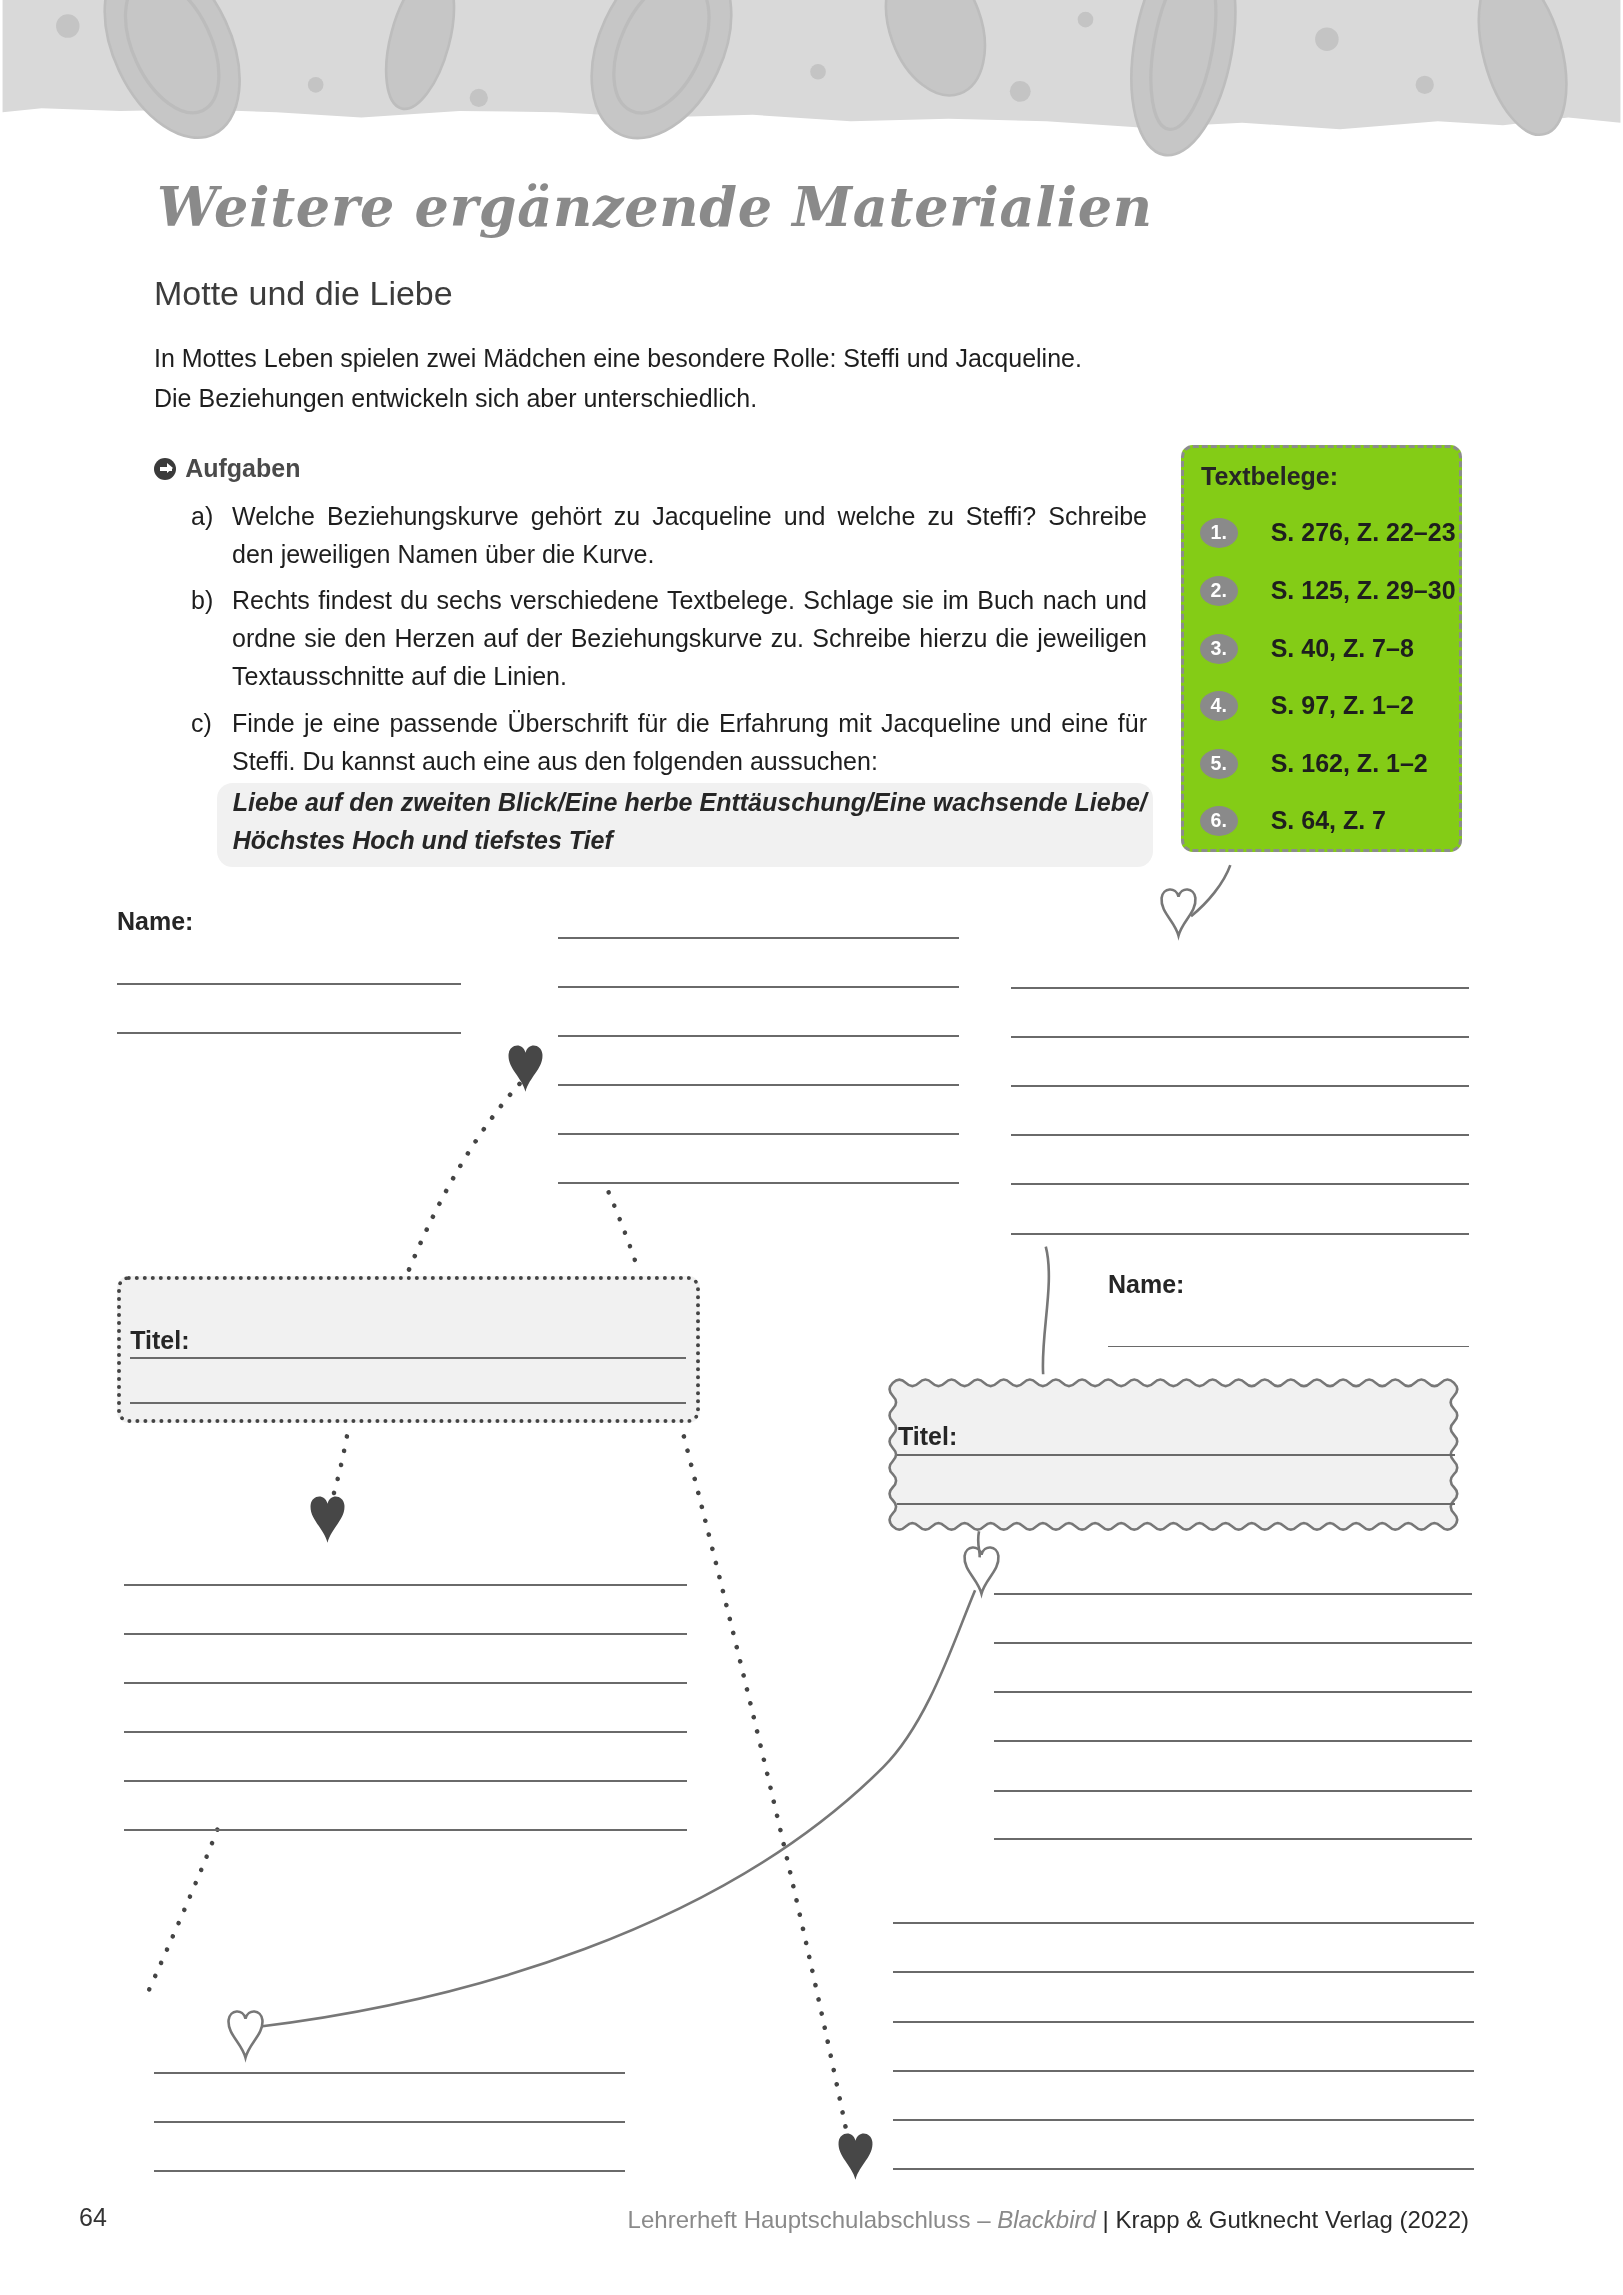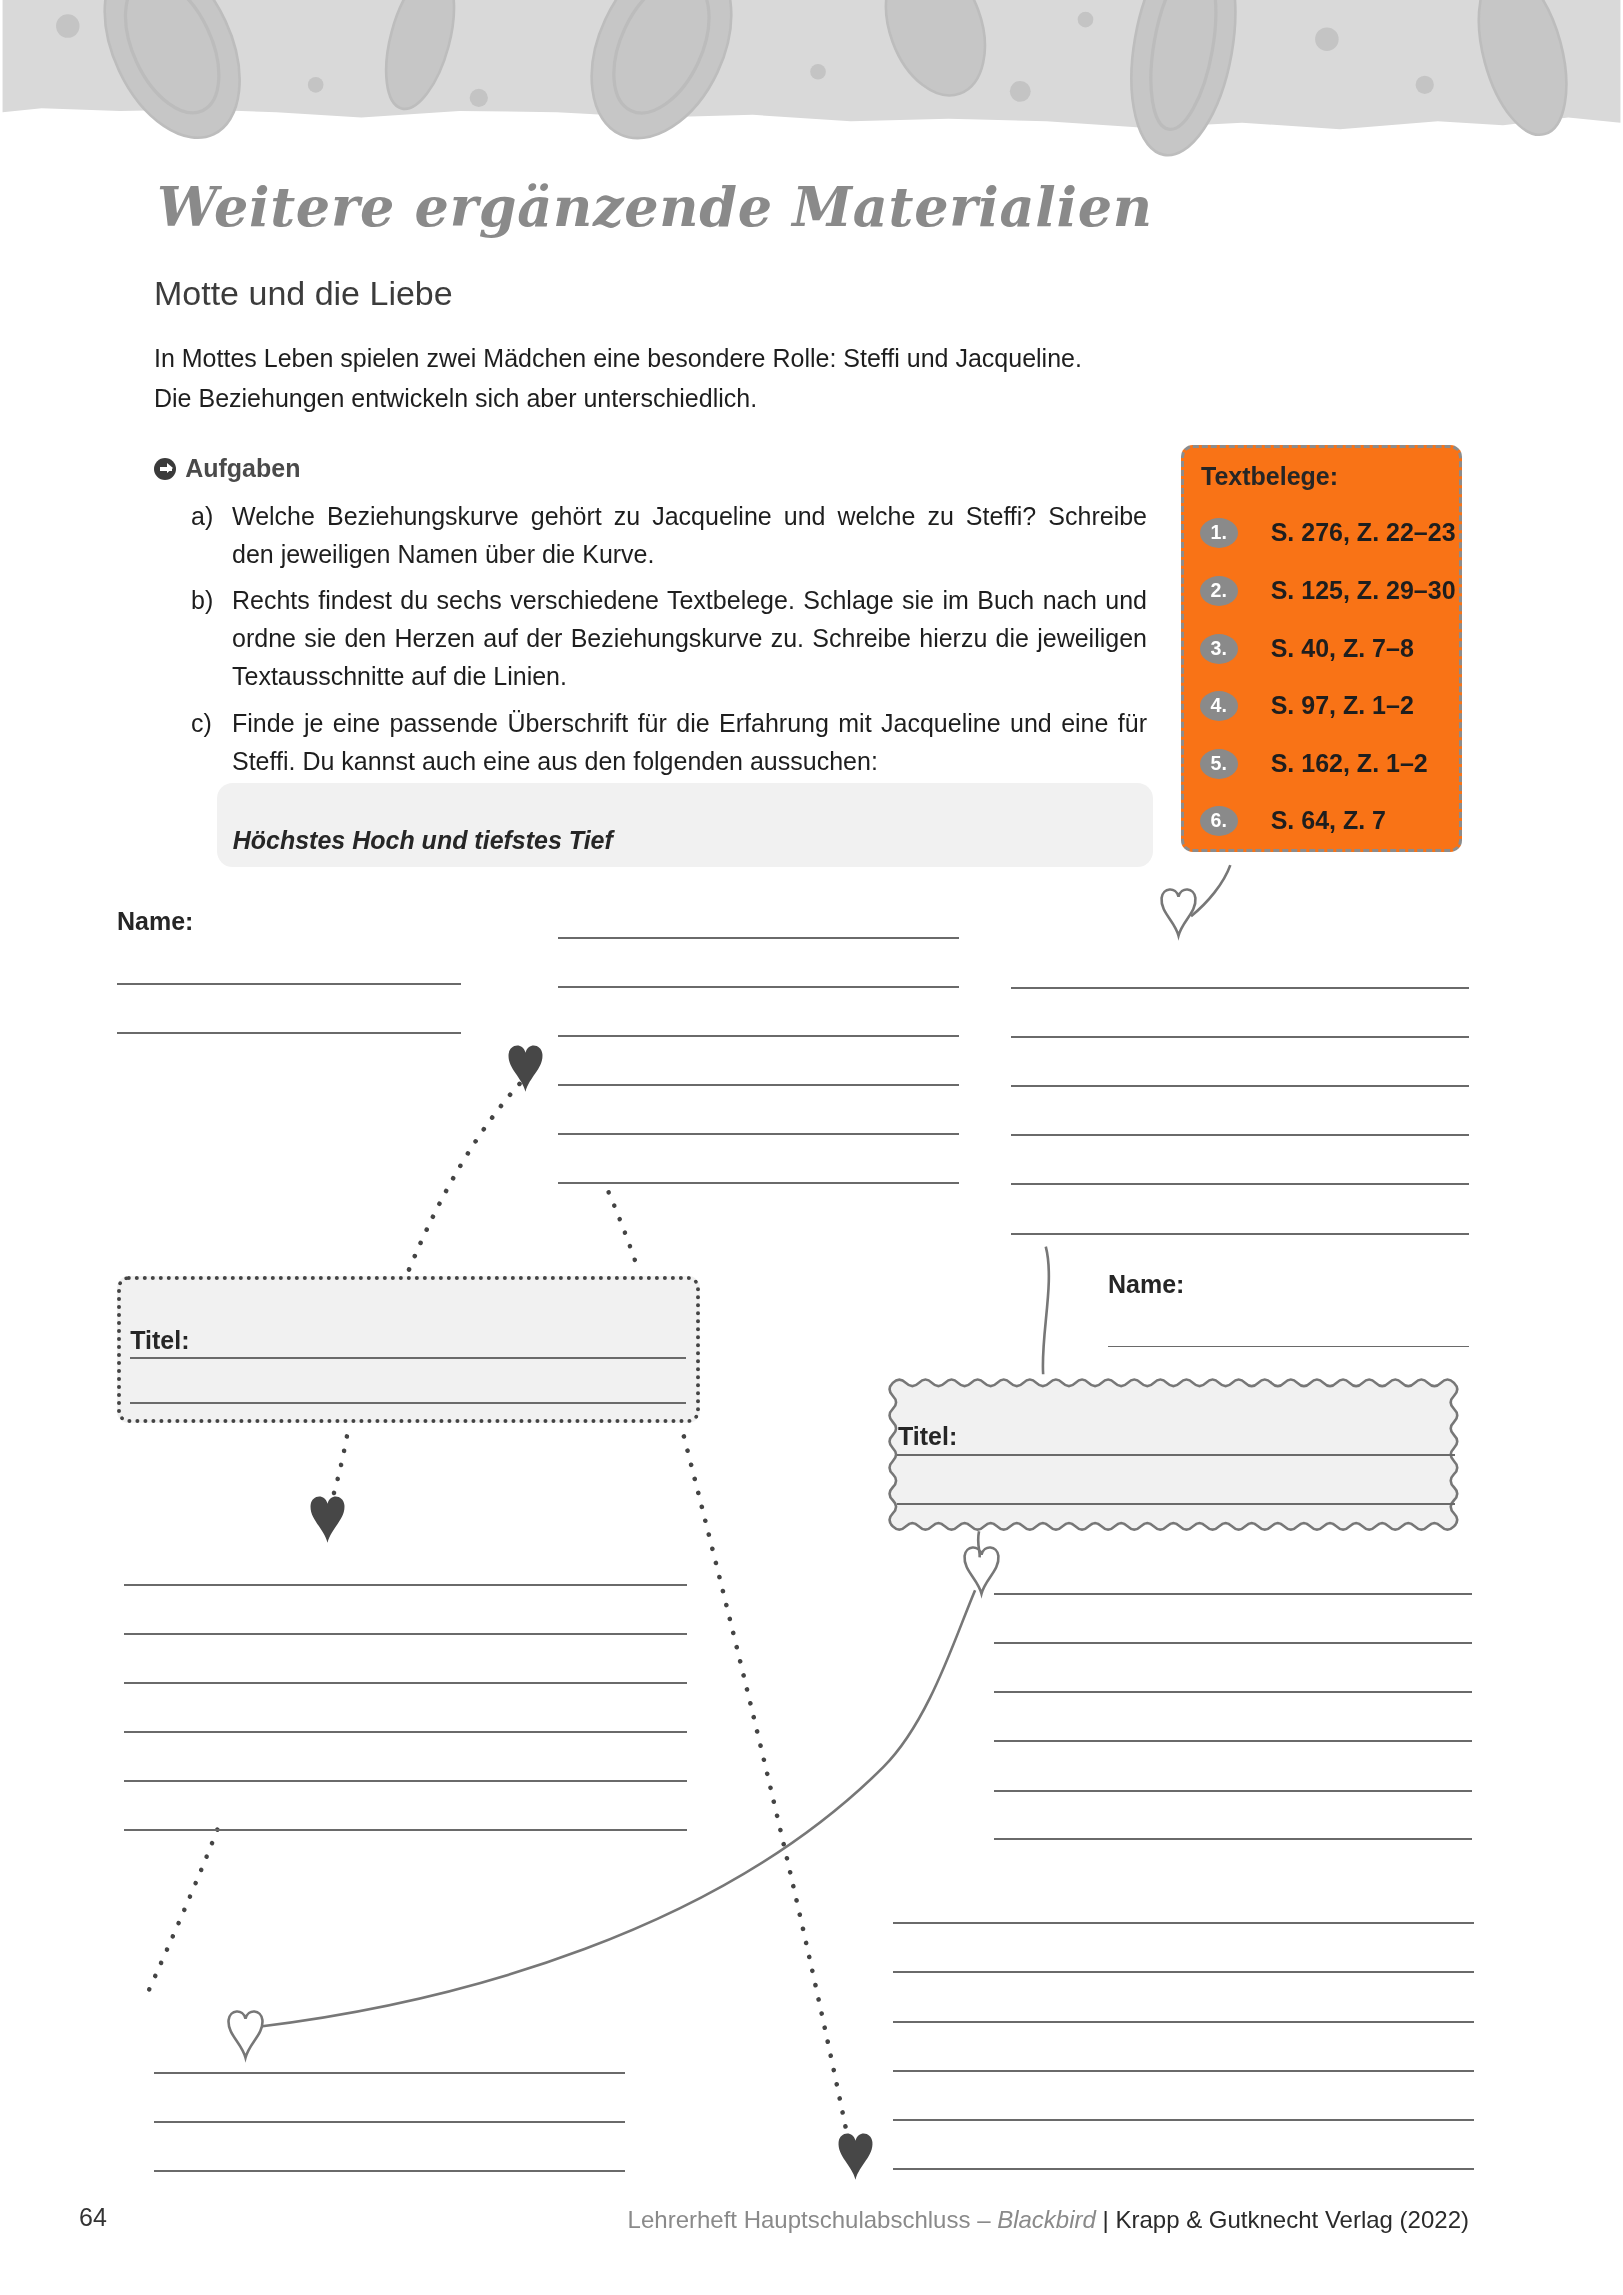--- a/index.html
+++ b/index.html
@@ -16,21 +16,21 @@
   #aufgaben-head { left: 154px; top: 454px; font-size: 25px; font-weight: bold; color: #4a4a4a; display: flex; align-items: center; gap: 9.2px; }
   .arrow-circle { width: 22px; height: 22px; border-radius: 50%; background: #3a3a3a; position: relative; }
   .arrow-circle::after { content: ""; position: absolute; left: 5.9px; top: 9.8px; width: 11.8px; height: 3.3px; background: #fff; }
   .arrow-circle::before { content: ""; position: absolute; left: 13px; top: 5.9px; border-left: 6.5px solid #fff; border-top: 5.2px solid transparent; border-bottom: 5.2px solid transparent; z-index: 2;}
   .task { left: 191px; width: 956px; font-size: 25px; line-height: 38px; display: flex; }
   .task .lbl { width: 41px; flex: none; }
   .task .txt { flex: 1; text-align: justify; }
   #suggestions { left: 217px; top: 783px; width: 936px; height: 84px; background: #f1f1f1; border-radius: 15.7px; }
   #suggestions div { position: absolute; left: 15.7px; font-size: 25px; font-style: italic; font-weight: bold; color: #262626; }
   
-  #belege { left: 1181px; top: 445px; width: 281px; height: 407px; background: #f97316; border: 3.3px dashed #8c8c8c; border-radius: 11.8px; box-sizing: border-box; }
+  #belege { left: 1181px; top: 445px; width: 281px; height: 407px; background: #84cc16; border: 3.3px dashed #8c8c8c; border-radius: 11.8px; box-sizing: border-box; }
   #belege-title { left: 17px; top: 14.4px; font-size: 25px; font-weight: bold; color: #262626; }
   .beleg { left: 15.7px; height: 39px; display: flex; align-items: center; }
   .beleg .num { width: 38px; height: 30px; border-radius: 50%; background: #8a8a8a; color: #fff; font-weight: bold; font-size: 19.6px; display: flex; align-items: center; justify-content: center; }
   .beleg .ref { margin-left: 33px; font-size: 25px; color: #1e1e1e; font-weight: bold; }
   
   .wline { height: 2px; background: #6a6a6a; }
   .label-bold { font-size: 25px; font-weight: bold; color: #262626; }
   
   #titel-box-1 { left: 117px; top: 1276px; width: 583px; height: 147px; background: #f1f1f1; border: 4.6px dotted #444; border-radius: 11.8px; box-sizing: border-box; }
   #titel-box-2 { left: 884px; top: 1375px; width: 584px; height: 154px; }
@@ -93,20 +93,21 @@
 <div class="abs task" style="top:581px">
   <span class="lbl">b)</span>
   <span class="txt">Rechts findest du sechs verschiedene Textbelege. Schlage sie im Buch nach und ordne sie den Herzen auf der Beziehungskurve zu. Schreibe hierzu die jeweiligen Textausschnitte auf die Linien.</span>
 </div>
 <div class="abs task" style="top:704px">
   <span class="lbl">c)</span>
   <span class="txt">Finde je eine passende Überschrift für die Erfahrung mit Jacqueline und eine für Steffi. Du kannst auch eine aus den folgenden aussuchen:</span>
 </div>
 
 <div id="suggestions" class="abs">
+  <div style="top:5.2px">Liebe auf den zweiten Blick/Eine herbe Enttäuschung/Eine wachsende Liebe/</div>
   <div style="top:43px">Höchstes Hoch und tiefstes Tief</div>
 </div>
 
 <div id="belege" class="abs">
   <div id="belege-title" class="abs">Textbelege:</div>
   <div class="abs beleg" style="top:65px">
     <span class="num">1.</span>
     <span class="ref">S. 276, Z. 22–23</span>
   </div>
   <div class="abs beleg" style="top:123px">

